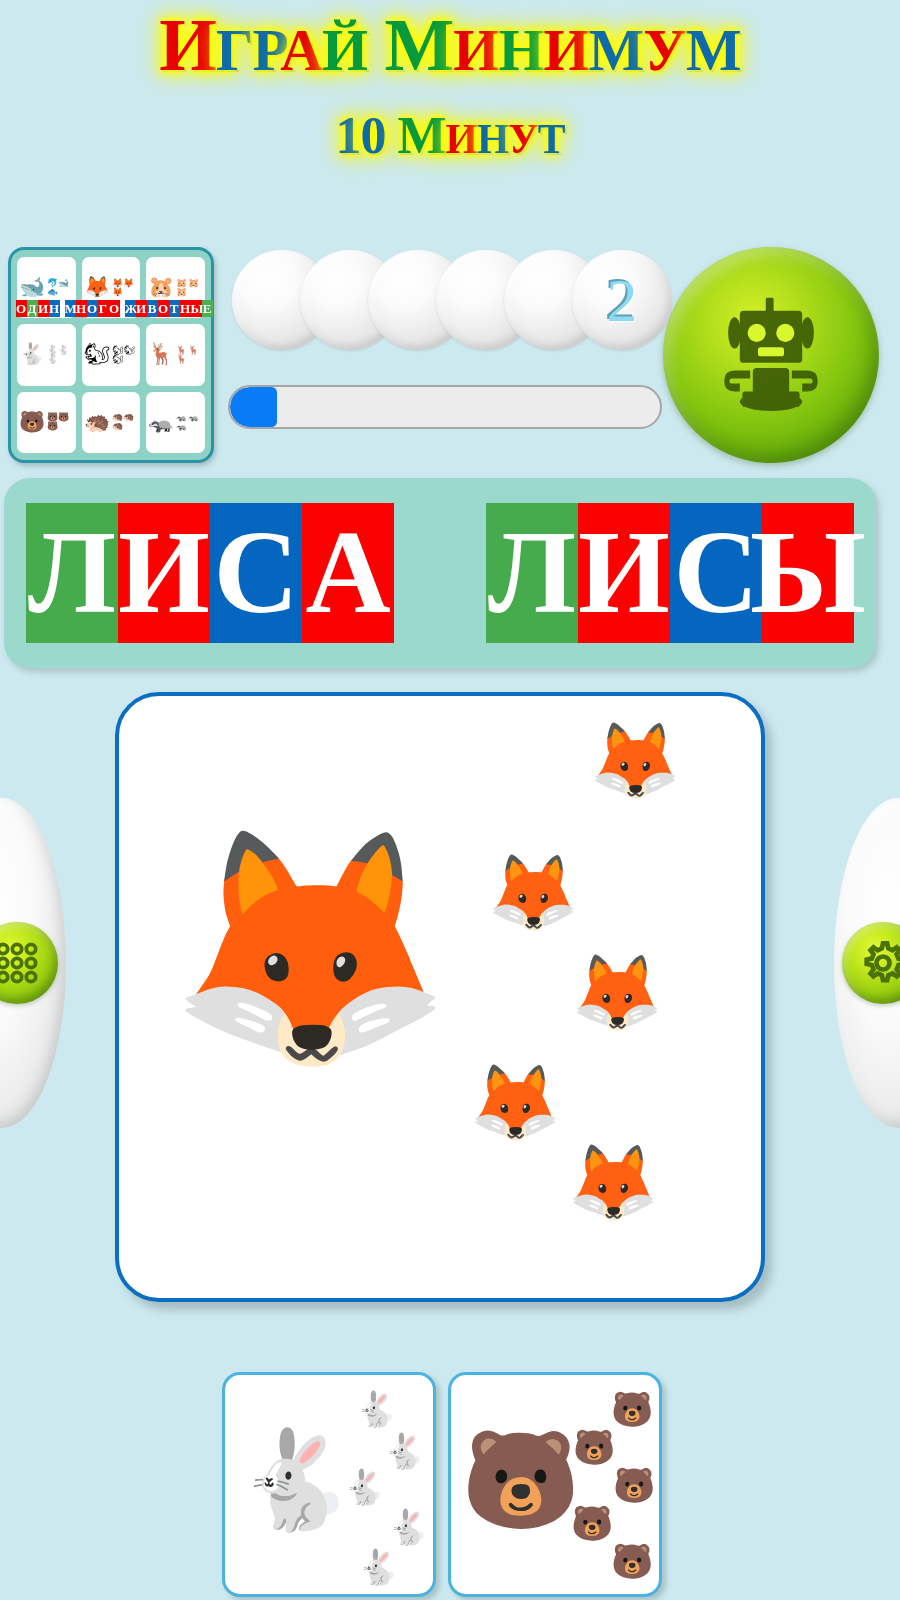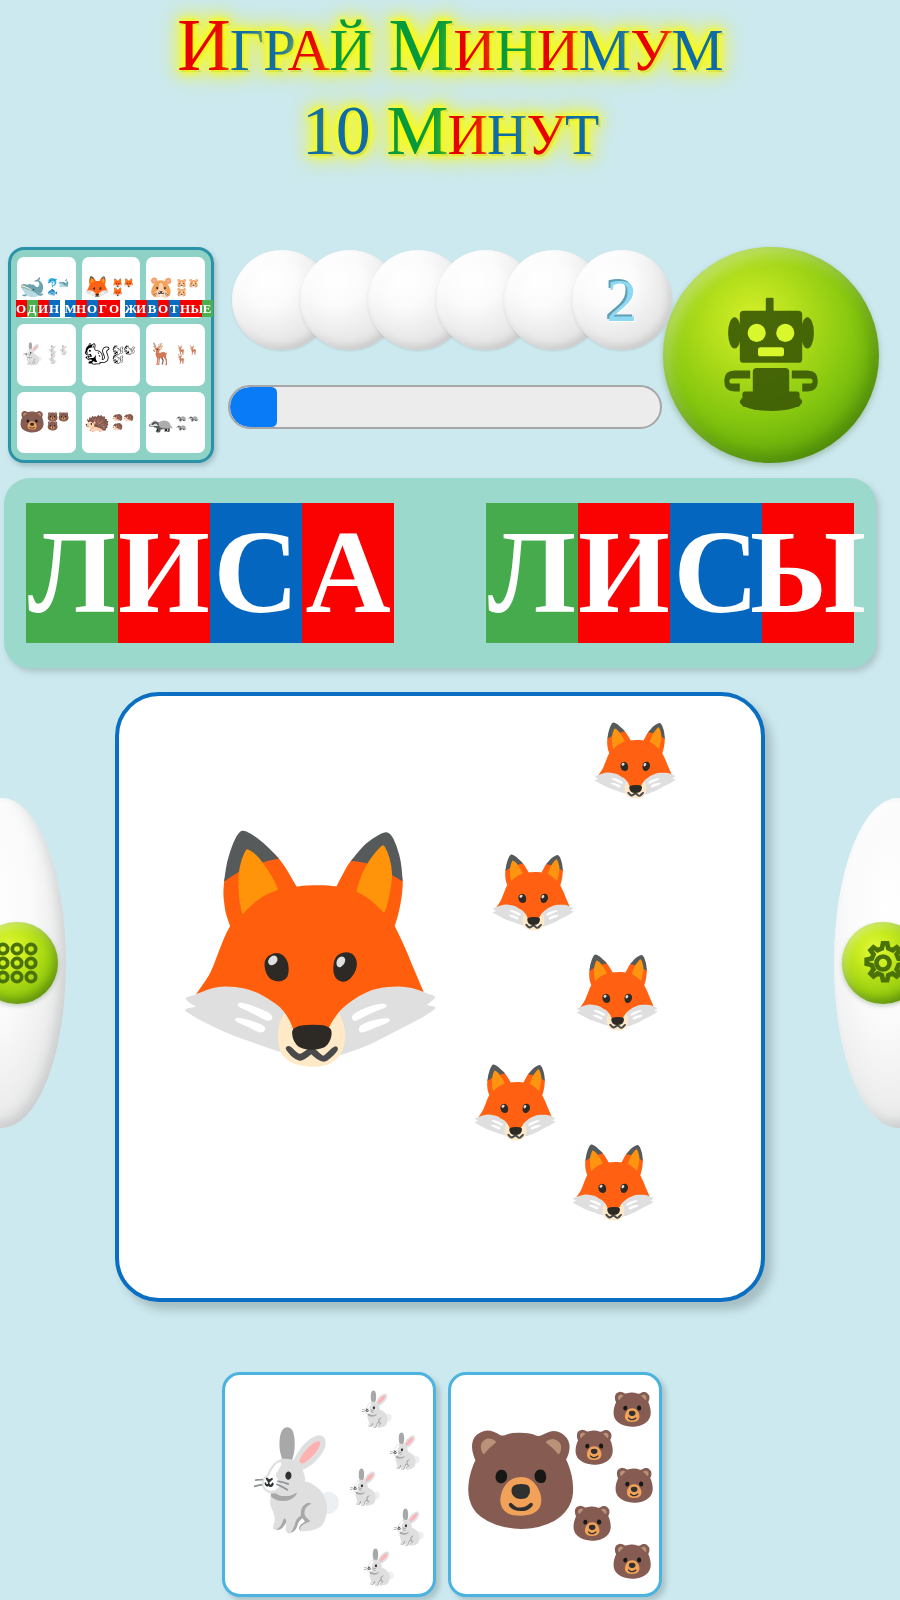--- a/index.html
+++ b/index.html
@@ -12,26 +12,26 @@
   #app { position: relative; width: 900px; height: 1600px; }
 
   
   .title-block {
     position: absolute; left: 0; top: 8px; width: 900px;
     text-align: center;
     line-height: 1.0;
   }
   .title-line {
     font-family: "Liberation Serif", serif;
-    font-weight: normal;
+    font-weight: bold;
     font-size: 74px;
     letter-spacing: -1px;
     white-space: nowrap;
   }
-  .title-line.l2 { font-size: 70px; margin-top: 14px; }
+  .title-line.l2 { font-size: 52px; margin-top: 28px; }
   .title-line span {
     text-shadow:
       0 0 6px #ffff00, 0 0 10px #ffff00, 0 0 16px #ffff00,
       0 0 22px #ffff00, 0 0 28px #ffff00,
       2px 2px 0 rgba(0,0,0,0.18);
   }
   .c-red   { color: #e60000; }
   .c-blue  { color: #0f6ba8; }
   .c-green { color: #079a3c; }
   .t-cap { font-size: 1.0em; }

